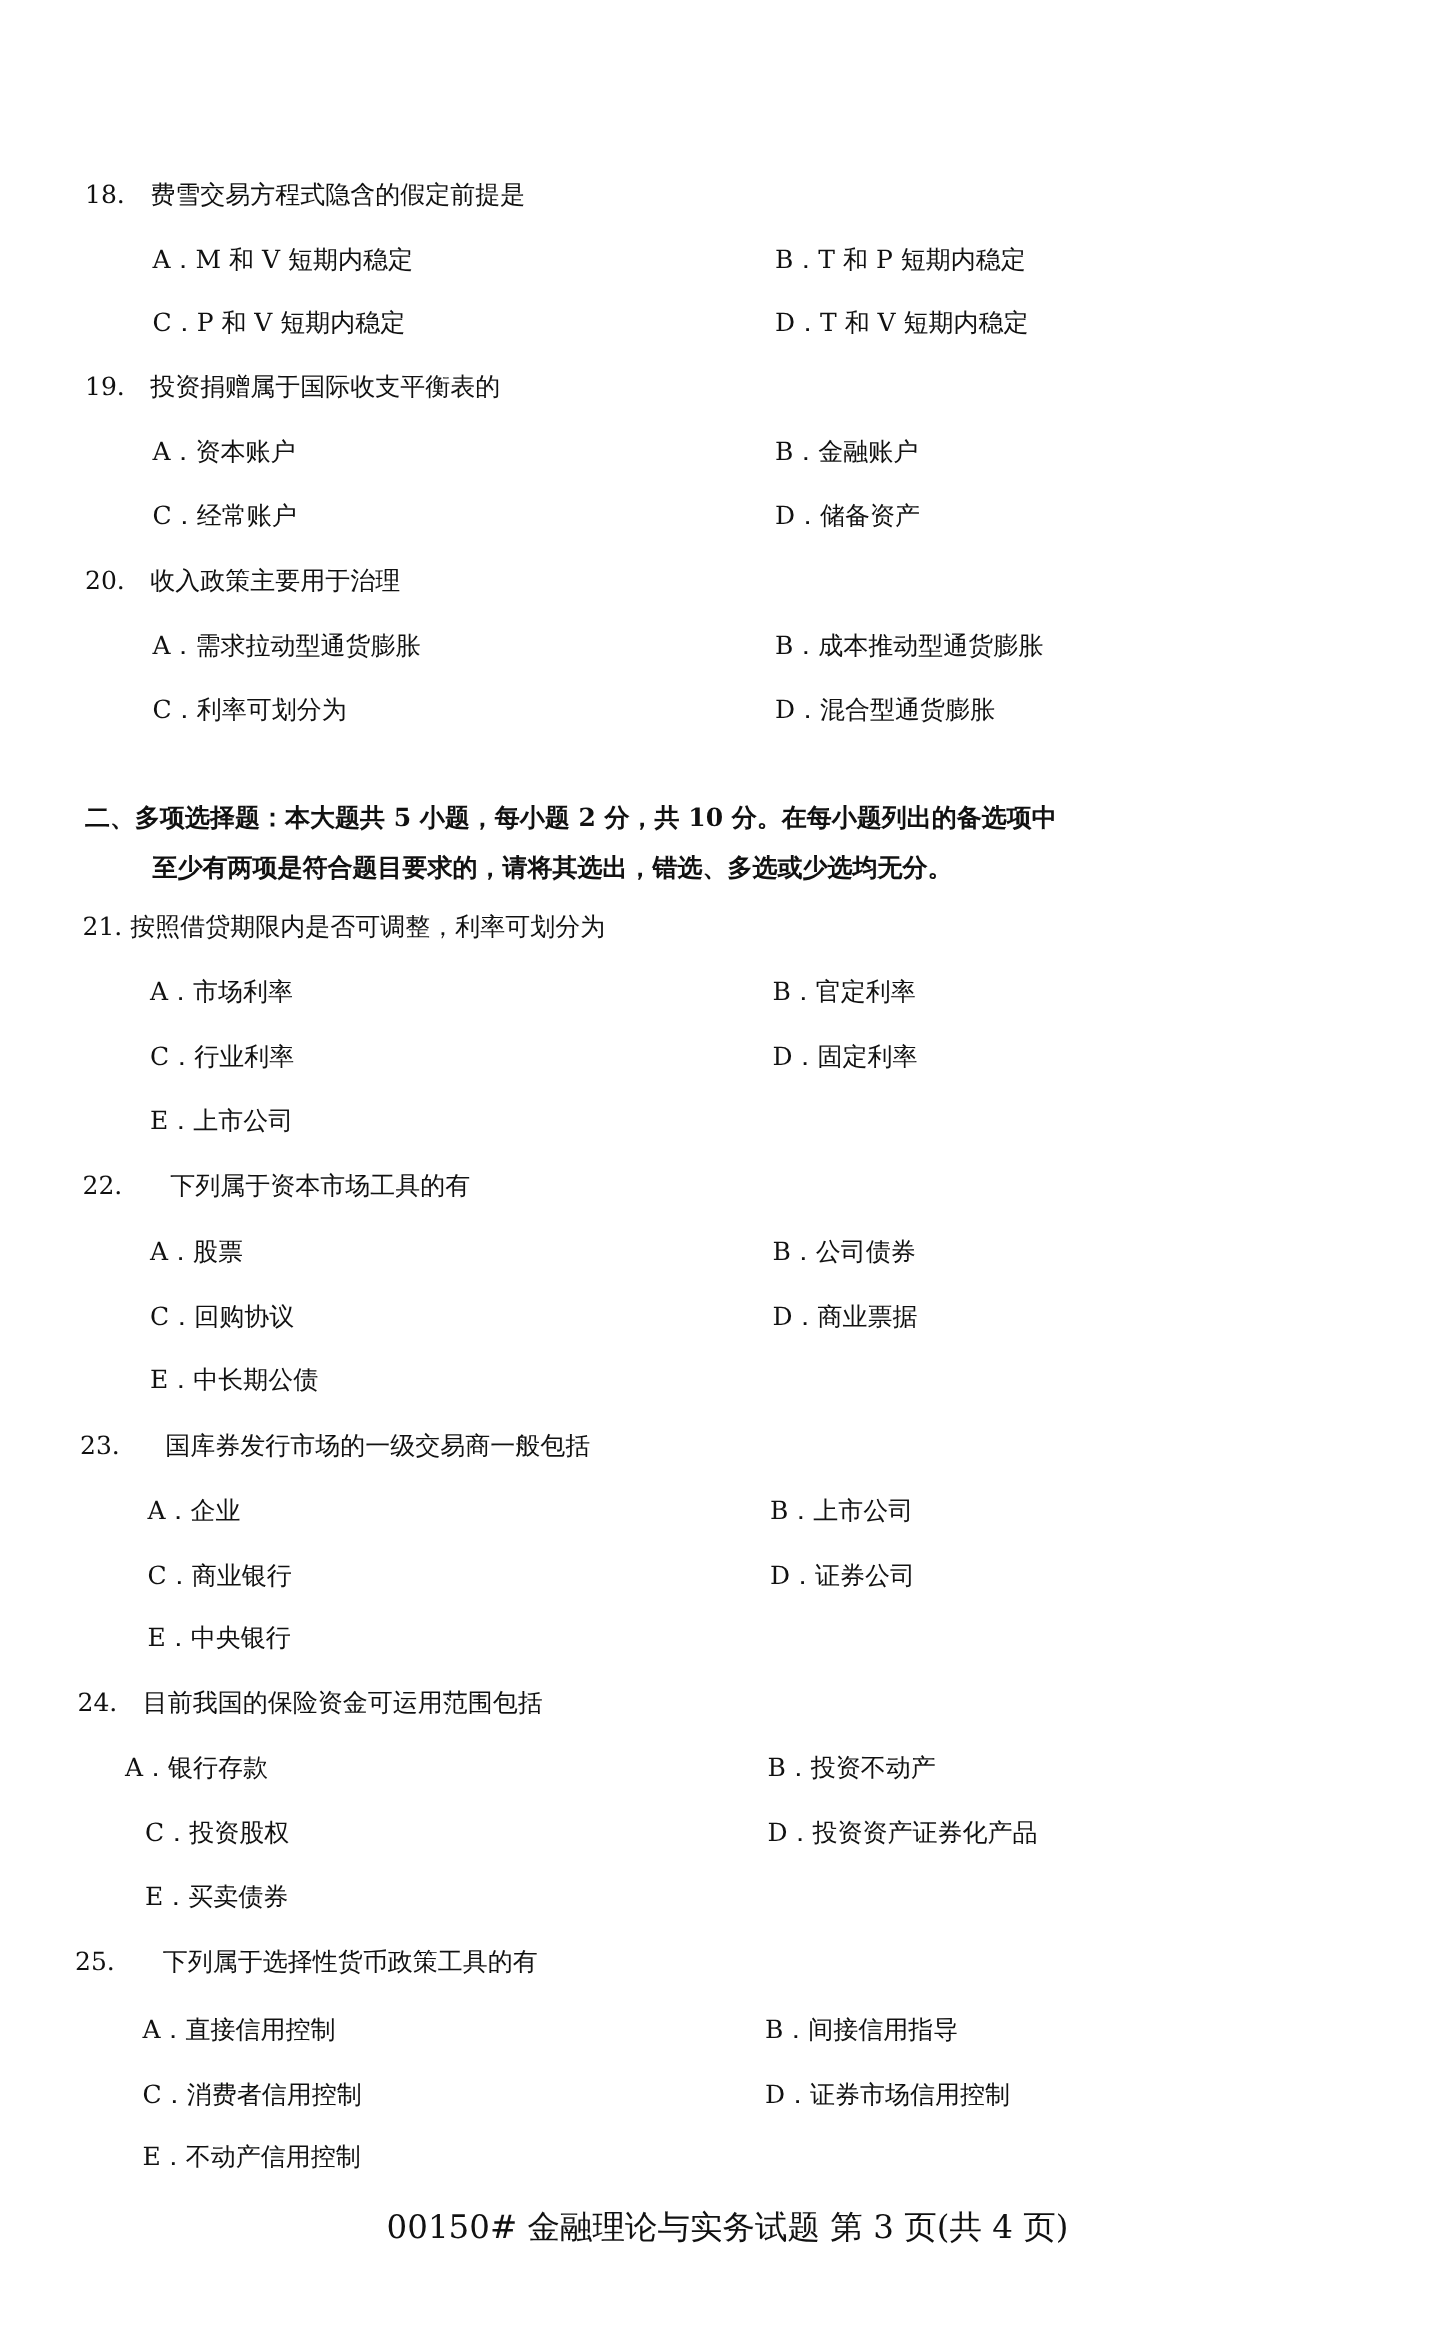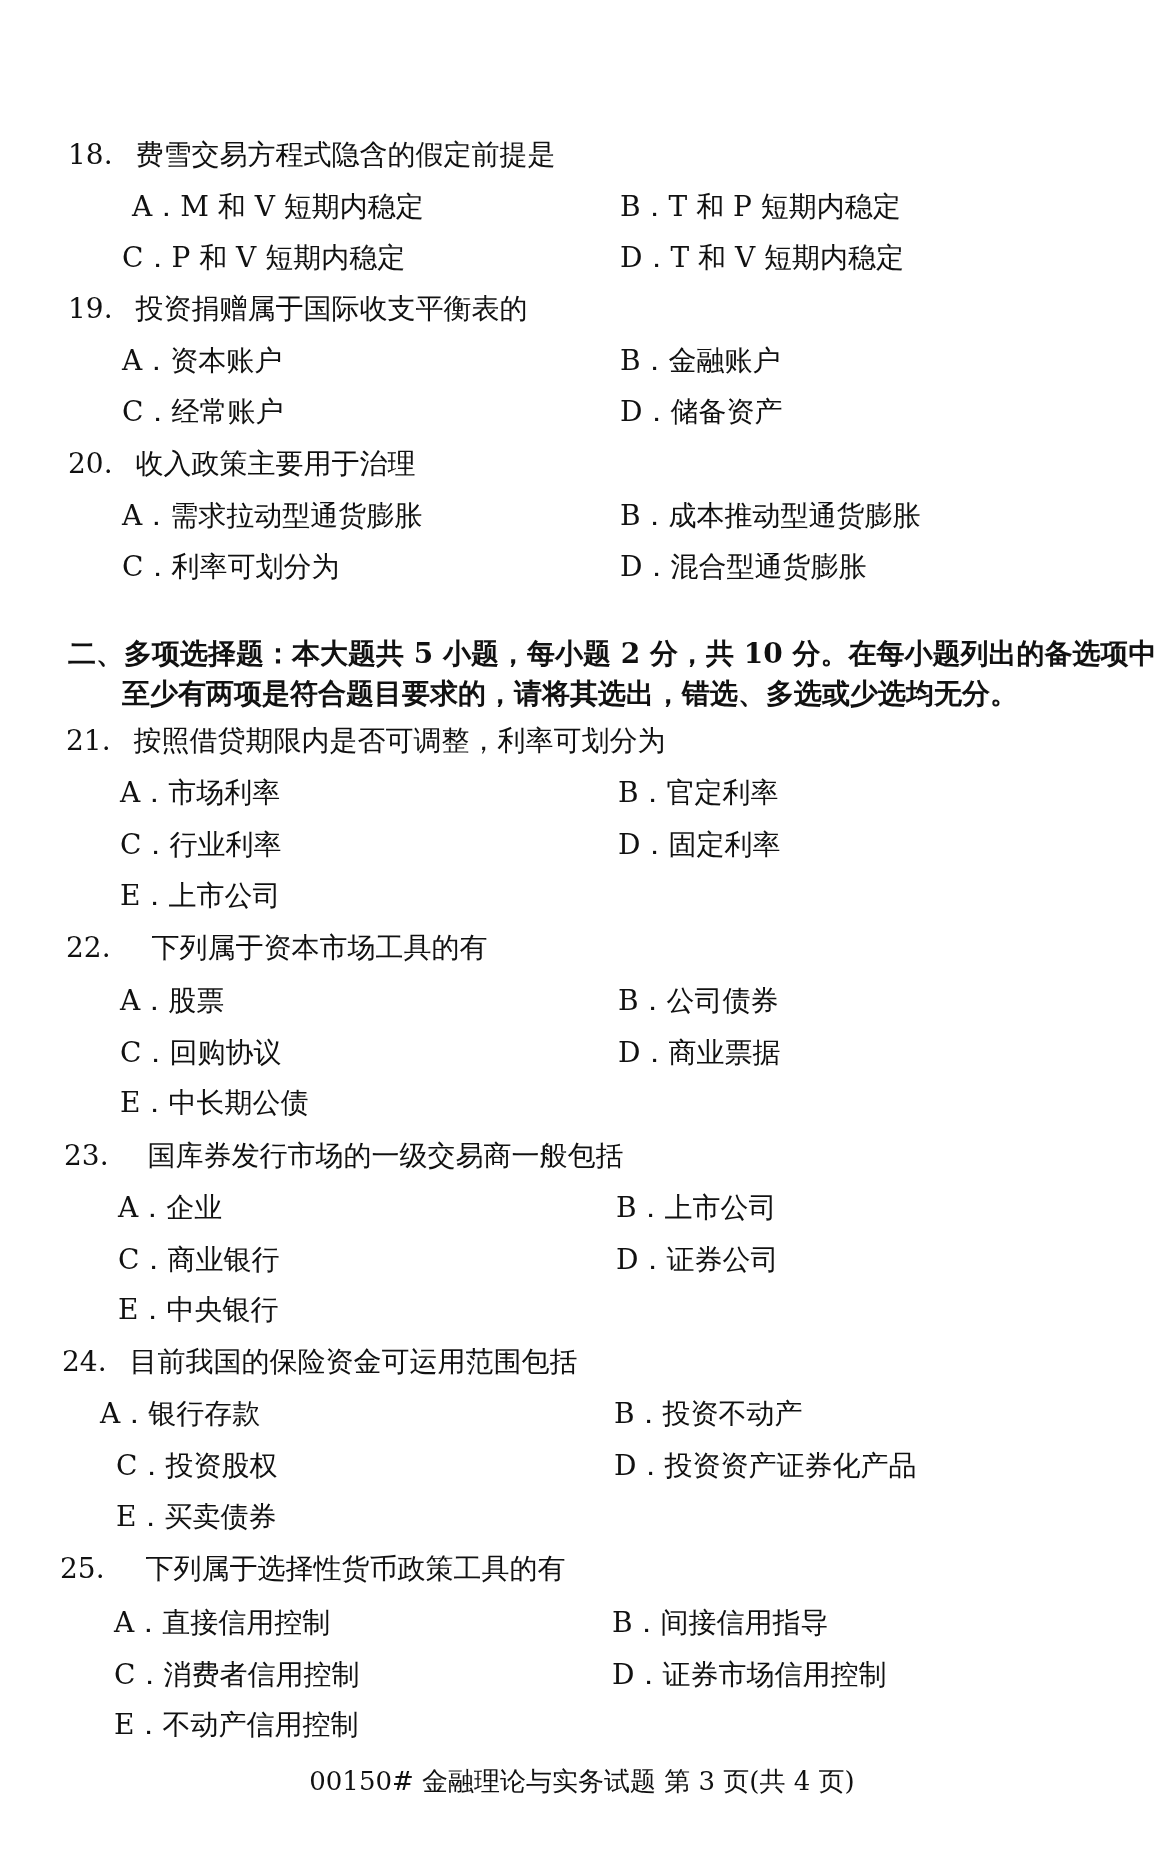--- a/index.html
+++ b/index.html
@@ -1,29 +1,29 @@
 <!DOCTYPE html>
 <html><head>
 <meta charset="utf-8">
 <style>
   html, body { margin:0; padding:0; background:#ffffff; }
   body { width:1164px; height:1862px; position:relative; overflow:hidden;
          font-family:"DejaVu Serif","Liberation Serif",serif; color:#111; }
-  .line { position:absolute; font-size:28px; line-height:34px; white-space:nowrap; }
+  .line { position:absolute; font-size:20px; line-height:34px; white-space:nowrap; }
   .bold { font-weight:bold; }
   .footer { position:absolute; left:0; width:1164px; text-align:center; font-size:26px; top:1764px; }
 </style>
 </head>
 <body>
 
 <div class="line" style="left:68px;top:138px">
   <span>18.</span>
   <span style="margin-left:14px">费雪交易方程式隐含的假定前提是</span>
 </div>
-<div class="line" style="left:132px;top:190px">A．M 和 V 短期内稳定</div>
+<div class="line" style="left:122px;top:190px">A．M 和 V 短期内稳定</div>
 <div class="line" style="left:620px;top:190px">B．T 和 P 短期内稳定</div>
 <div class="line" style="left:122px;top:241px">C．P 和 V 短期内稳定</div>
 <div class="line" style="left:620px;top:241px">D．T 和 V 短期内稳定</div>
 
 <div class="line" style="left:68px;top:292px">
   <span>19.</span>
   <span style="margin-left:14px">投资捐赠属于国际收支平衡表的</span>
 </div>
 <div class="line" style="left:122px;top:344px">A．资本账户</div>
 <div class="line" style="left:620px;top:344px">B．金融账户</div>
@@ -37,21 +37,21 @@
 <div class="line" style="left:122px;top:499px">A．需求拉动型通货膨胀</div>
 <div class="line" style="left:620px;top:499px">B．成本推动型通货膨胀</div>
 <div class="line" style="left:122px;top:550px">C．利率可划分为</div>
 <div class="line" style="left:620px;top:550px">D．混合型通货膨胀</div>
 
 <div class="line bold" style="left:68px;top:637px">二、多项选择题：本大题共 5 小题，每小题 2 分，共 10 分。在每小题列出的备选项中</div>
 <div class="line bold" style="left:122px;top:677px">至少有两项是符合题目要求的，请将其选出，错选、多选或少选均无分。</div>
 
 <div class="line" style="left:66px;top:724px">
   <span>21.</span>
-  <span style="margin-left:14px">按照借贷期限内是否可调整，利率可划分为</span>
+  <span style="">按照借贷期限内是否可调整，利率可划分为</span>
 </div>
 <div class="line" style="left:120px;top:776px">A．市场利率</div>
 <div class="line" style="left:618px;top:776px">B．官定利率</div>
 <div class="line" style="left:120px;top:828px">C．行业利率</div>
 <div class="line" style="left:618px;top:828px">D．固定利率</div>
 <div class="line" style="left:120px;top:879px">E．上市公司</div>
 
 <div class="line" style="left:66px;top:931px">
   <span>22.</span>
   <span style="margin-left:32px">下列属于资本市场工具的有</span>

